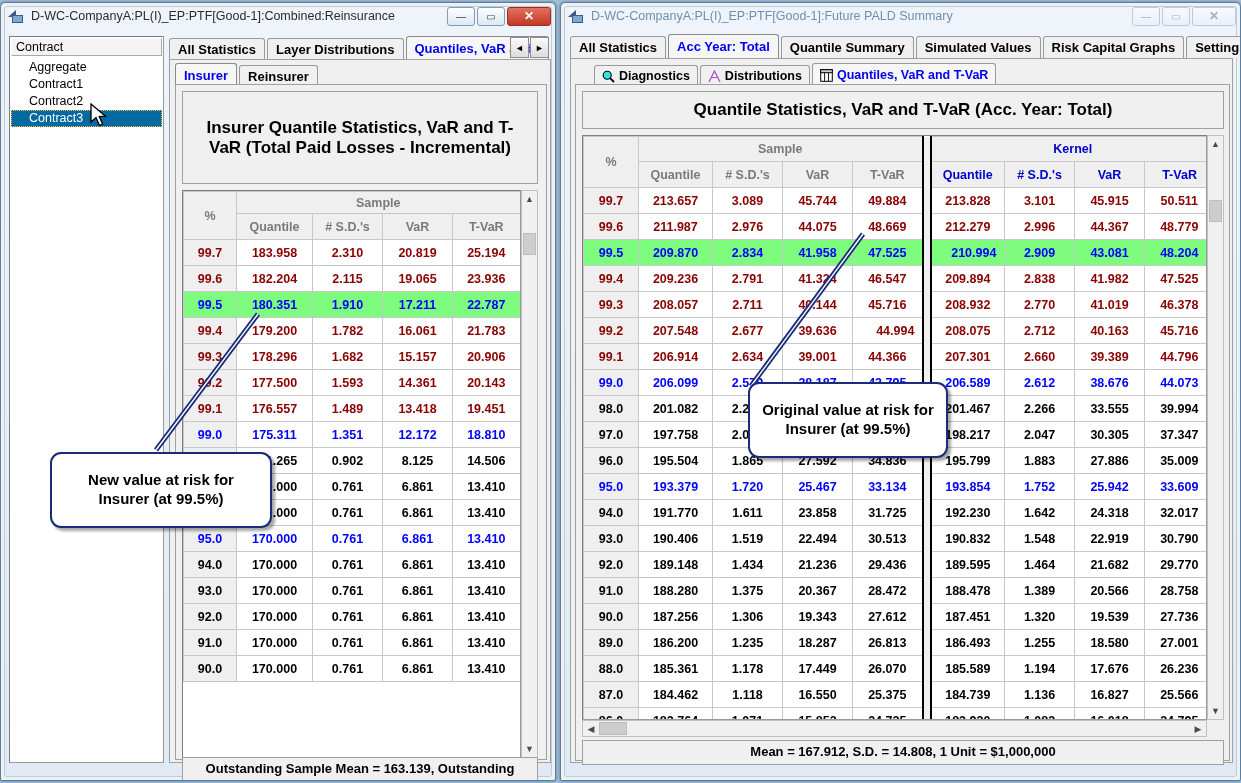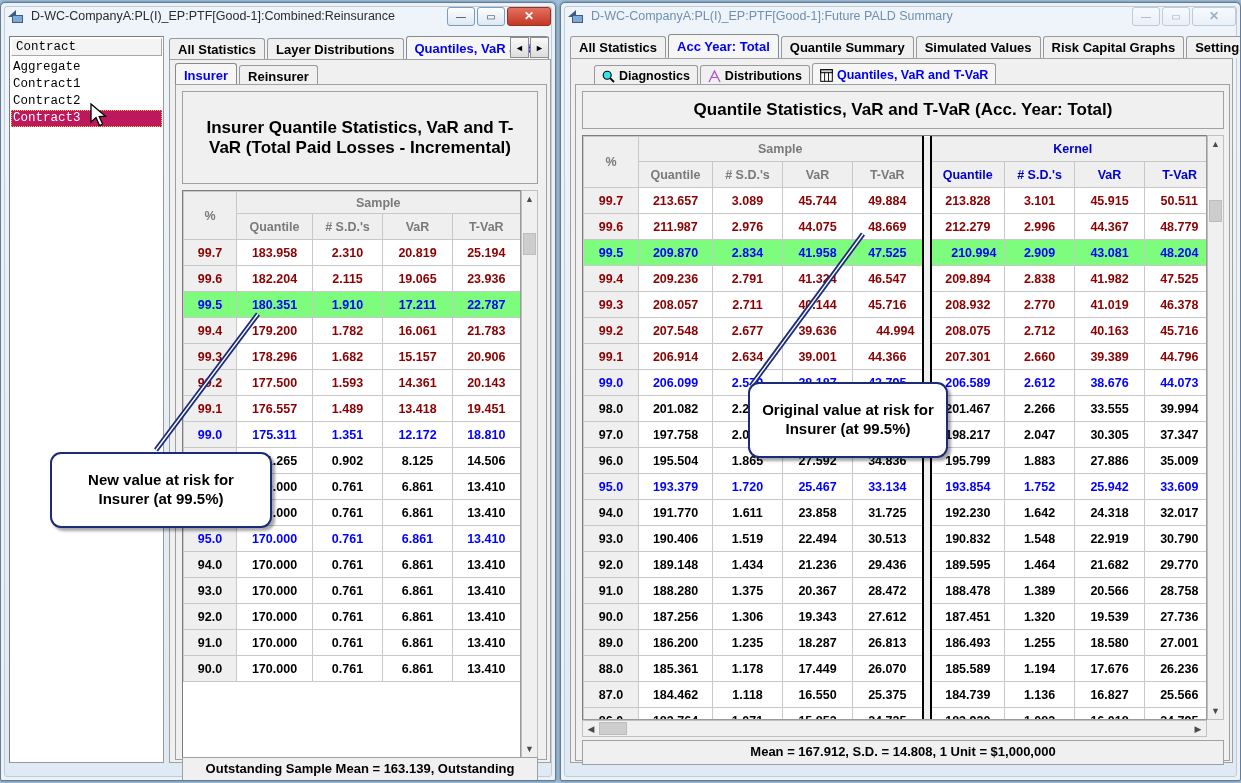--- a/index.html
+++ b/index.html
@@ -76,22 +76,22 @@
   
   .callout{position:absolute;background:#fff;border:2px solid #1a2b7a;border-radius:11px;
      box-shadow:3px 3px 3px rgba(0,0,0,.35);display:flex;align-items:center;justify-content:center;
      text-align:center;font-size:15px;font-weight:bold;color:#000;line-height:1.25;padding:4px 10px;
      box-sizing:border-box;z-index:40;}
   .leader{position:absolute;z-index:39;pointer-events:none;}
 
   
   .lbhdr{font-size:12.5px;color:#000;background:#f4f4f4;border:1px solid #a8a8a8;
      border-top-color:#fff;border-left-color:#fff;padding:1px 4px;box-sizing:border-box;}
-  .lbitem{font-size:12.5px;padding:0 2px;line-height:17px;height:17px;color:#000;white-space:nowrap;}
-  .lbitem.sel{background:#be185d;color:#fff;outline:1px dotted #ffb84d;outline-offset:-1px;}
+  .lbitem{font-size:12.5px;padding:0 18px;line-height:17px;height:17px;color:#000;white-space:nowrap;}
+  .lbitem.sel{background:#0369a1;color:#fff;outline:1px dotted #ffb84d;outline-offset:-1px;}
   .statusbar{font-size:13px;font-weight:bold;text-align:center;color:#000;line-height:1.3;}
   .bigtitle{font-size:17px;font-weight:bold;text-align:center;color:#000;}
 </style>
 </head>
 <body>
 
 <div class="window" id="leftwin" style="left:0px;top:2px;width:556px;height:779px;">
   <div class="win-frame"></div>
 
   <div class="titlebar">
@@ -100,21 +100,21 @@
         <span class="body"></span>
     </span>
     <span class="title-text">D-WC-CompanyA:PL(I)_EP:PTF[Good-1]:Combined:Reinsurance</span>
     <span class="winbtns">
       <span class="wbtn">—</span>
       <span class="wbtn">▭</span>
       <span class="wbtn close">✕</span>
     </span>
   </div>
 
-  <div class="sunken" style="position:absolute;left:8px;top:33px;width:155px;height:727px;background:#fff;font-family:Liberation Mono, monospace;">
+  <div class="sunken" style="position:absolute;left:8px;top:33px;width:155px;height:727px;background:#fff;">
     <div class="lbhdr" style="margin:1px;">Contract</div>
     <div style="padding:2px 1px 0 1px;">
       <div class="lbitem">Aggregate</div>
       <div class="lbitem">Contract1</div>
       <div class="lbitem">Contract2</div>
       <div class="lbitem sel">Contract3</div>
     </div>
 
     <svg width="18" height="26" style="position:absolute;left:80px;top:66px;" viewBox="0 0 18 26">
       <polygon points="1,1 1,19 6,14.5 9.5,22.5 12.6,21 9.2,13.5 15.5,13.2" fill="#ffffff" stroke="#000000" stroke-width="1.3"></polygon>

